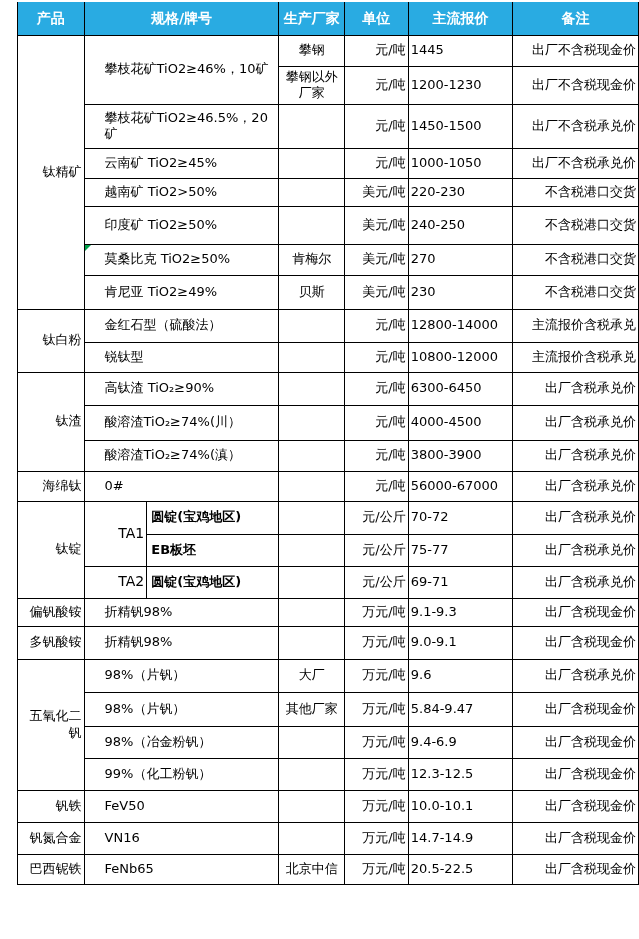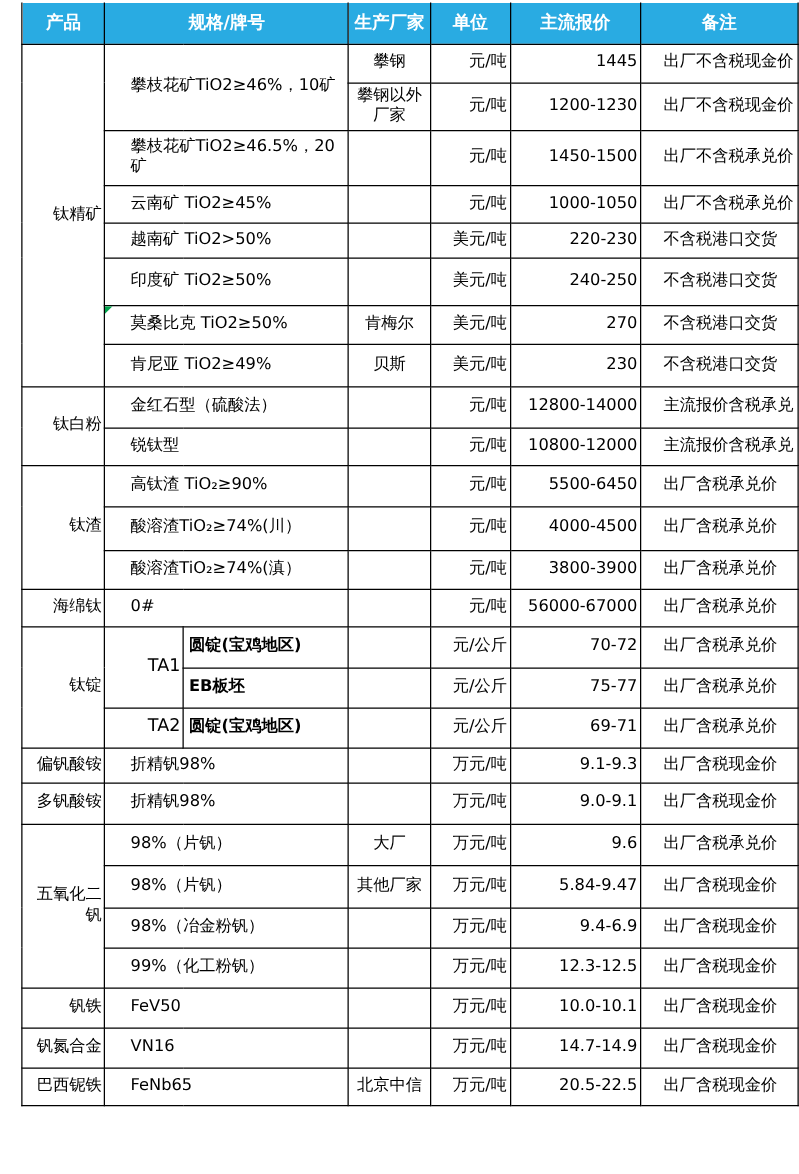--- a/index.html
+++ b/index.html
@@ -7,22 +7,22 @@
   .sheet{position:absolute;top:2px;left:17px;}
   table{border-collapse:collapse;table-layout:fixed;}
   td,th{border:1px solid var(--border);overflow:hidden;vertical-align:middle;font-size:13px;line-height:1.25;padding:1px 2px;word-break:break-all;}
   thead th{background:var(--header_bg);color:var(--header_text);font-weight:bold;font-size:14px;text-align:center;border-top:none;}
   .c-prod{text-align:right;}
   .c-spec{text-align:left;padding-left:20px;padding-right:9px;}
   .c-speca{text-align:right;padding-left:4px;font-size:14px;}
   .c-specb{text-align:left;padding-left:4px;font-weight:bold;}
   .c-maker{text-align:center;padding:1px 1px;}
   .c-unit{text-align:right;padding-left:3px;}
-  .c-price{text-align:right;}
-  .c-note{text-align:left;padding-left:18px;}
+  .c-price{text-align:left;}
+  .c-note{text-align:right;padding-left:8px;}
   td{position:relative;}
   .tri{position:absolute;top:0;left:0;width:0;height:0;
        border-top:6px solid var(--marker_green);border-right:6px solid transparent;}
 </style>
 </head>
 <body>
 
 <div class="sheet">
 <table>
   <colgroup>
@@ -117,21 +117,21 @@
       <td class="c-maker"></td>
       <td class="c-unit">元/吨</td>
       <td class="c-price">10800-12000</td>
       <td class="c-note">主流报价含税承兑</td>
     </tr>
     <tr style="height:33px">
       <td rowspan="3" class="c-prod">钛渣</td>
       <td colspan="2" class="c-spec">高钛渣 TiO₂≥90%</td>
       <td class="c-maker"></td>
       <td class="c-unit">元/吨</td>
-      <td class="c-price">5500-6450</td>
+      <td class="c-price">6300-6450</td>
       <td class="c-note">出厂含税承兑价</td>
     </tr>
     <tr style="height:35px">
       <td colspan="2" class="c-spec">酸溶渣TiO₂≥74%(川）</td>
       <td class="c-maker"></td>
       <td class="c-unit">元/吨</td>
       <td class="c-price">4000-4500</td>
       <td class="c-note">出厂含税承兑价</td>
     </tr>
     <tr style="height:31px">

